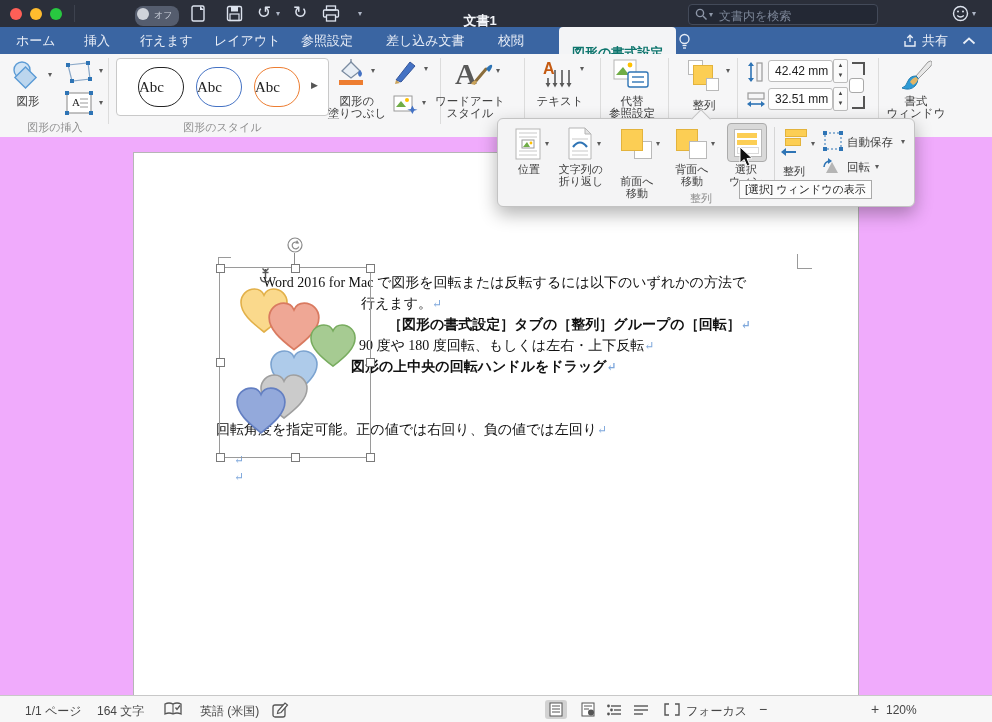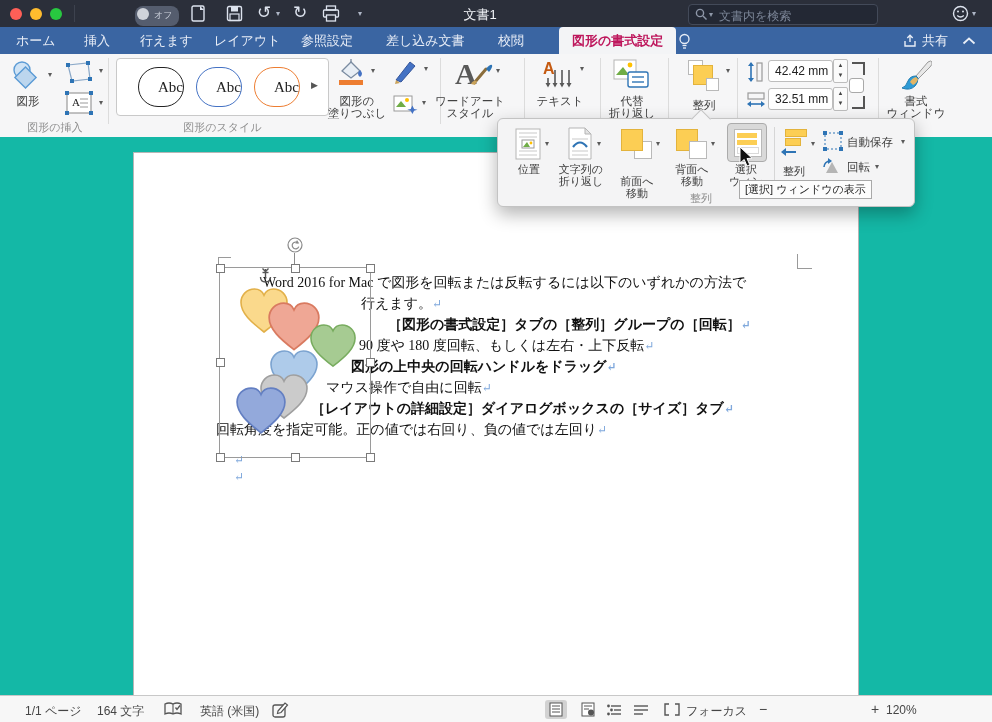--- a/index.html
+++ b/index.html
@@ -8,53 +8,53 @@
        -webkit-font-smoothing:antialiased;background:#ececec;}
   .abs{position:absolute;}
   
   #titlebar{left:0;top:0;width:992px;height:27px;background:#2b2f3a;}
   .tl{width:12px;height:12px;border-radius:50%;top:8px;}
   .tbicon{color:#dde3ee;}
   #autosave-label{color:#f97316;font-size:12px;top:7px;left:88px;margin-top:48px;}
   #autosave-toggle{left:135px;top:6px;width:44px;height:20px;border-radius:8px;background:#555d6e;}
   #autosave-knob{left:2px;top:2px;width:12px;height:12px;border-radius:50%;background:#cfd3da;}
   #autosave-state{left:19px;top:3px;font-size:9px;color:#cdd2dc;}
-  #doc-title{left:400px;top:6px;width:160px;text-align:center;color:#f2f4f8;font-size:13px;}
+  #doc-title{left:400px;top:12px;width:160px;text-align:center;color:#f2f4f8;font-size:13px;font-weight:bold;}
   #search-box{left:688px;top:4px;width:188px;height:19px;background:#232834;border:1px solid #434a59;border-radius:4px;}
   #search-placeholder{left:30px;top:3px;font-size:12px;color:#7c8698;}
   
   #tabrow{left:0;top:27px;width:992px;height:27px;background:#3a65a2;}
   .tab{height:27px;line-height:27px;font-size:13px;color:#e9eef7;padding:0 0;}
-  .tab-active{background:#f3f4f6;color:#be185d;border-radius:4px 4px 0 0;padding:0 13px;font-weight:bold;}
+  .tab-active{background:#f3f4f6;color:#0f766e;border-radius:4px 4px 0 0;padding:12px 13px;font-weight:bold;}
   
   #ribbon{left:0;top:54px;width:992px;height:83px;background:#f6f6f7;border-bottom:1px solid #c7c7c7;}
   .rsep{width:1px;background:#dcdcdc;top:4px;height:66px;}
   .glabel{font-size:11px;color:#8e8e8e;text-align:center;}
   .btnlabel{font-size:11.5px;color:#3c3c3c;text-align:center;white-space:pre-line;line-height:12px;}
   .car{font-size:8px;color:#5a5a5a;}
   .gallery{background:#fff;border:1px solid #c9c9c9;border-radius:4px;}
   .abc{border-radius:20px;background:#fff;font-family:"Liberation Serif","DejaVu Serif",serif;
-       font-size:15px;color:#222;text-align:right;line-height:38px;}
+       font-size:15px;color:#222;text-align:left;line-height:38px;}
   .sizebox{background:#fff;border:1px solid #bdbdbd;border-radius:3px;font-size:12px;color:#222;
            line-height:20px;padding-left:6px;}
   .stepper{width:13px;height:22px;background:#fbfbfb;border:1px solid #bdbdbd;border-radius:2px;
            font-size:6px;color:#444;text-align:center;line-height:10px;}
   .ysq{background:#fcce54;}
   .wsq{background:#fff;border:1px solid #b9b9b9;}
   
   #arrange-panel{left:497px;top:118px;width:416px;height:87px;background:#f4f4f5;border:1px solid #c3c3c3;
                  border-radius:6px;box-shadow:0 7px 18px rgba(0,0,0,.3);z-index:50;}
   #panel-notch{left:694px;top:112px;width:13px;height:13px;background:#f4f4f5;border-left:1px solid #c3c3c3;
                border-top:1px solid #c3c3c3;transform:rotate(45deg);z-index:51;}
   .mlabel{font-size:11px;color:#3b3b3b;text-align:center;white-space:pre-line;line-height:12px;}
   #selpane-btn{background:#d9d9d9;border:1px solid #ababab;border-radius:4px;}
   #tooltip{left:739px;top:180px;height:17px;background:#fcfcfc;border:1px solid #a9a9a9;
            font-size:11px;color:#222;line-height:17px;padding:0 5px;z-index:60;white-space:nowrap;}
   
-  #workspace{left:0;top:137px;width:992px;height:558px;background:#14b8a6;}
+  #workspace{left:0;top:137px;width:992px;height:558px;background:#f0abfc;}
   #page{left:133px;top:15px;width:724px;height:543px;background:#fff;border:1px solid #b6b6b6;}
   .docline{font-family:"Liberation Serif","DejaVu Serif",serif;font-size:14px;color:#111;white-space:nowrap;}
   .ret{color:#7fa8dc;font-size:12px;}
   #selrect{left:85px;top:114px;width:150px;height:189px;border:1px solid #9a9a9a;}
   .handle{width:7px;height:7px;background:#fff;border:1px solid #7a7a7a;z-index:5;}
   
   #statusbar{left:0;top:695px;width:992px;height:27px;background:#f7f7f7;border-top:1px solid #c8c8c8;}
   .stext{font-size:12px;color:#454545;top:7px;}
   .viewbtn{width:22px;height:19px;top:4px;border-radius:3px;}
   .viewbtn.sel{background:#d2d2d2;}
@@ -235,21 +235,21 @@
 
     <svg class="abs" style="left:612px;top:4px" width="40" height="34" viewBox="0 0 40 34">
       <rect x="2" y="2" width="22" height="19" fill="#fff" stroke="#b5b5b5"></rect>
       <path d="M4 17 L11 9 L17 17 Z" fill="#70ad47"></path>
       <circle cx="18" cy="7" r="2.4" fill="#ffc000"></circle>
       <rect x="16" y="14" width="20" height="15" rx="2" fill="#fff" stroke="#2e74b5" stroke-width="1.4"></rect>
       <line x1="20" y1="19" x2="32" y2="19" stroke="#2e74b5" stroke-width="1.4"></line>
       <line x1="20" y1="24" x2="32" y2="24" stroke="#2e74b5" stroke-width="1.4"></line>
     </svg>
     <div class="abs btnlabel" style="left:606px;top:41px;width:52px">代替
-折り返し</div>
+参照設定</div>
     <div class="abs rsep" style="left:668px"></div>
 
     <div class="abs" style="left:688px;top:6px;width:32px;height:30px">
       <div class="abs wsq" style="left:0px;top:0px;width:13px;height:13px"></div>
       <div class="abs ysq" style="left:5px;top:5px;width:18px;height:18px;border:1px solid #e3b33c"></div>
       <div class="abs wsq" style="left:18px;top:18px;width:11px;height:11px"></div>
     </div>
     <div class="abs car" style="left:726px;top:12px">▾</div>
     <div class="abs btnlabel" style="left:682px;top:45px;width:44px">整列</div>
     <div class="abs rsep" style="left:737px"></div>
@@ -294,22 +294,20 @@
     <div class="abs" id="page">
 
       <div class="abs" style="left:84px;top:104px;width:12px;height:12px;border-left:1.5px solid #9a9a9a;border-top:1.5px solid #9a9a9a"></div>
       <div class="abs" style="left:663px;top:101px;width:14px;height:14px;border-left:1.5px solid #9a9a9a;border-bottom:1.5px solid #9a9a9a"></div>
 
       <div class="abs docline" style="left:129px;top:121px"><span>Word 2016 for Mac で図形を回転または反転するには以下のいずれかの方法で</span></div>
       <div class="abs docline" style="left:227px;top:142px"><span>行えます。</span><span class="ret">↵</span></div>
       <div class="abs docline" style="left:254px;top:163px;font-weight:bold"><span>［図形の書式設定］タブの［整列］グループの［回転］</span><span class="ret">↵</span></div>
       <div class="abs docline" style="left:225px;top:184px"><span>90 度や 180 度回転、もしくは左右・上下反転</span><span class="ret">↵</span></div>
       <div class="abs docline" style="left:217px;top:205px;font-weight:bold"><span>図形の上中央の回転ハンドルをドラッグ</span><span class="ret">↵</span></div>
-      <div class="abs docline" style="left:192px;top:226px"><span>マウス操作で自由に回転</span><span class="ret">↵</span></div>
-      <div class="abs docline" style="left:177px;top:247px;font-weight:bold"><span>［レイアウトの詳細設定］ダイアログボックスの［サイズ］タブ</span><span class="ret">↵</span></div>
       <div class="abs docline" style="left:82px;top:268px"><span>回転角度を指定可能。正の値では右回り、負の値では左回り</span><span class="ret">↵</span></div>
 
       <div class="abs docline ret" style="left:100px;top:300px">↵</div>
       <div class="abs docline ret" style="left:100px;top:317px">↵</div>
 
       <svg class="abs" style="left:82px;top:128px" width="160" height="160" viewBox="0 0 160 160">
         <g stroke-width="1.6">
           <path stroke="#E2B049" transform="translate(23,6)" d="M25 45 C12 35 2 26 2 15.5 C2 8 8 2 15.5 2 C20 2 23.5 4.6 25 8.2 C26.5 4.6 30 2 34.5 2 C42 2 48 8 48 15.5 C48 26 38 35 25 45 Z" fill="#FAD98C"></path>
           <path stroke="#D97A60" transform="translate(51,20) scale(1.08)" d="M25 45 C12 35 2 26 2 15.5 C2 8 8 2 15.5 2 C20 2 23.5 4.6 25 8.2 C26.5 4.6 30 2 34.5 2 C42 2 48 8 48 15.5 C48 26 38 35 25 45 Z" fill="#EFA795"></path>
           <path stroke="#78AC5F" transform="translate(93,42) scale(0.96)" d="M25 45 C12 35 2 26 2 15.5 C2 8 8 2 15.5 2 C20 2 23.5 4.6 25 8.2 C26.5 4.6 30 2 34.5 2 C42 2 48 8 48 15.5 C48 26 38 35 25 45 Z" fill="#A6CB92"></path>

